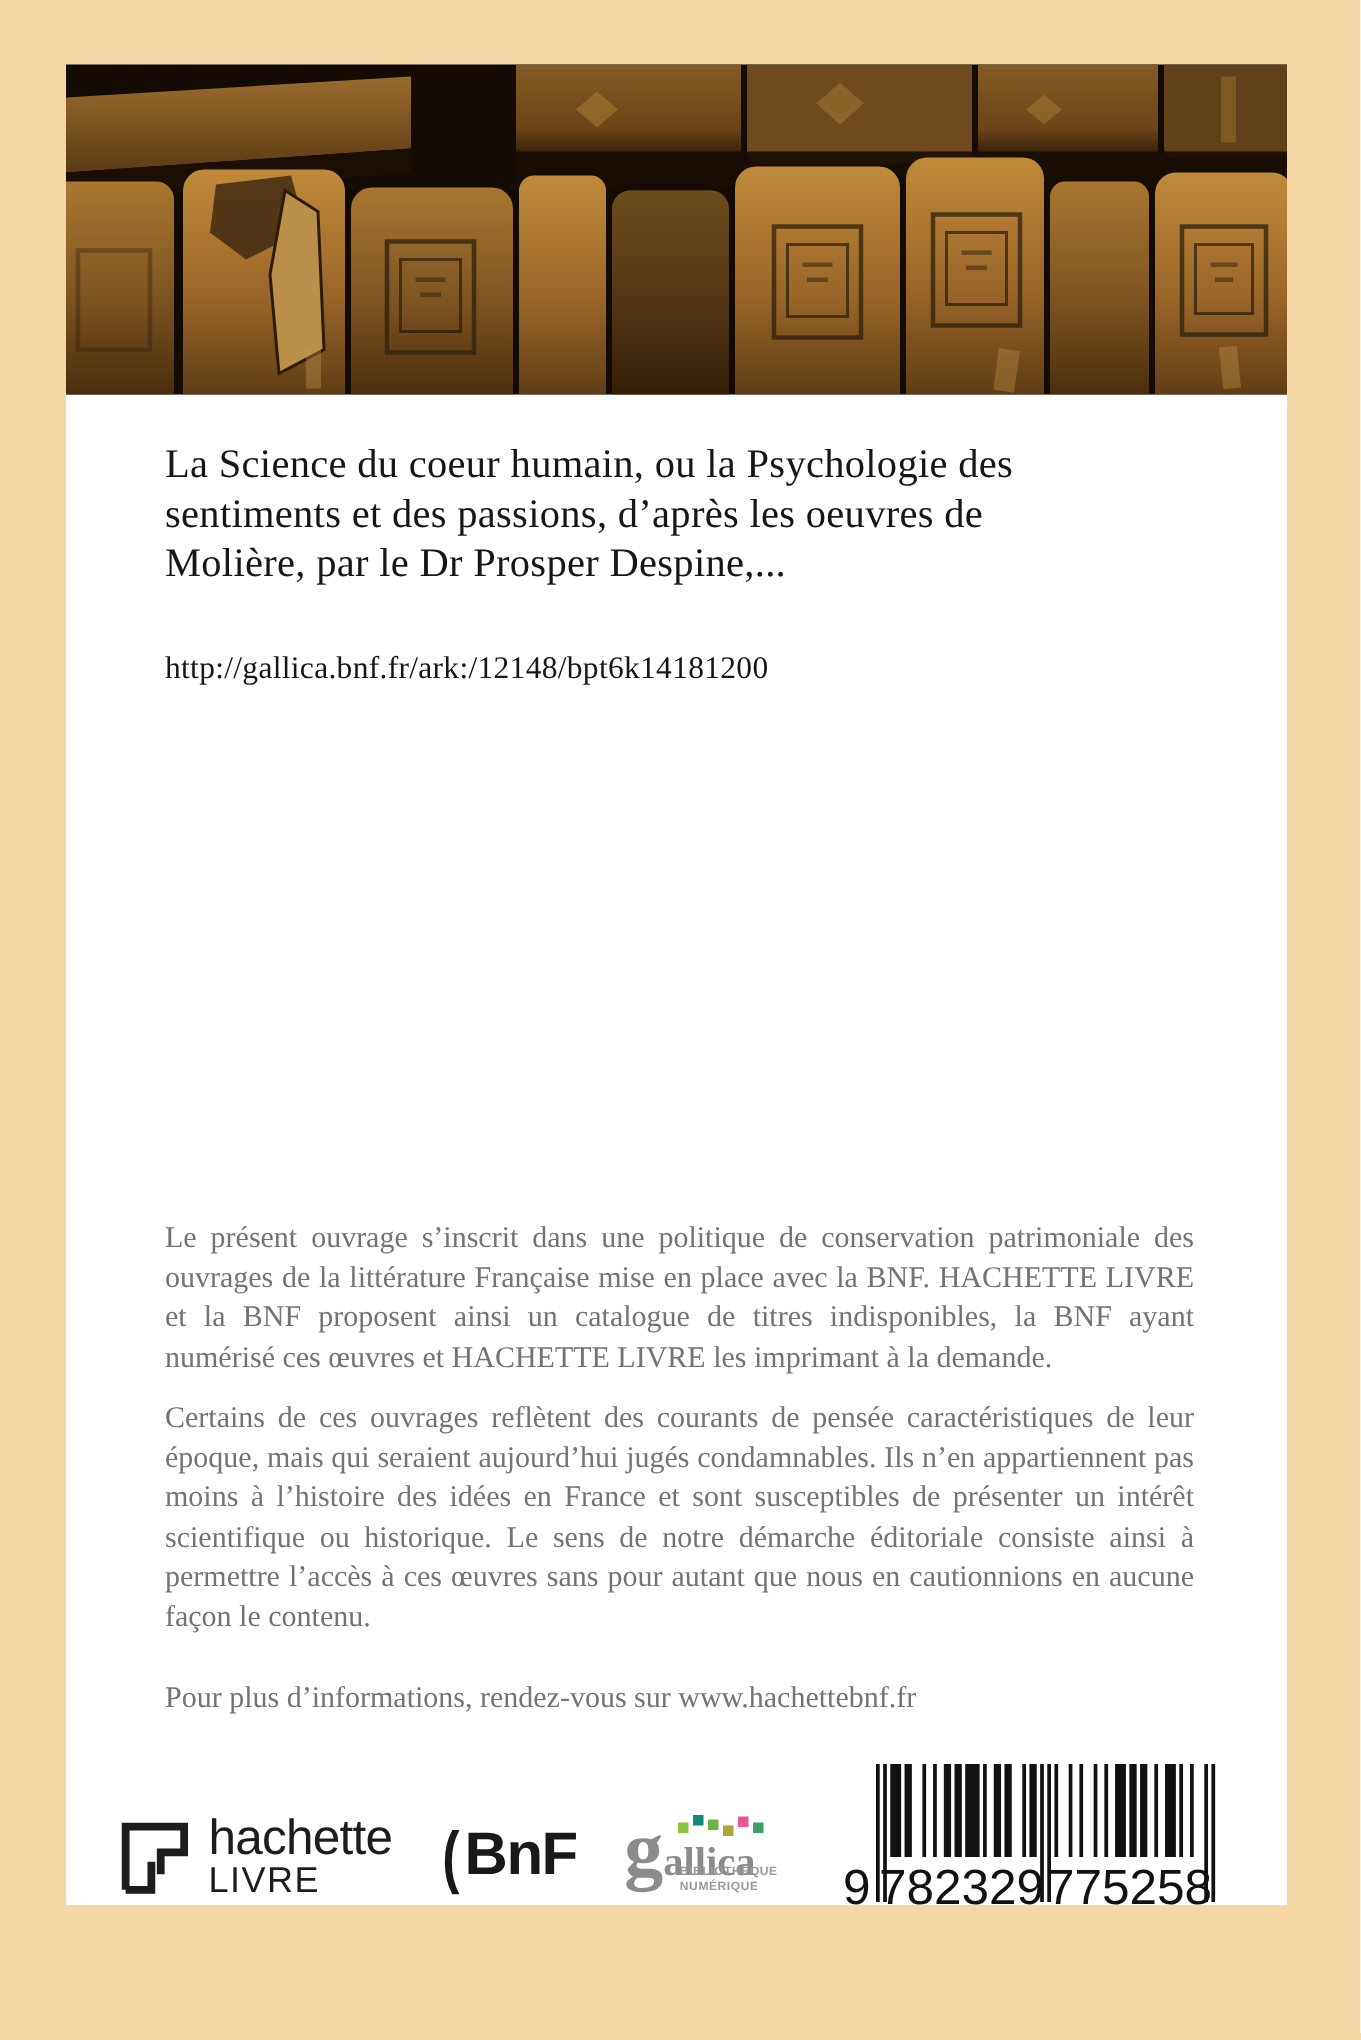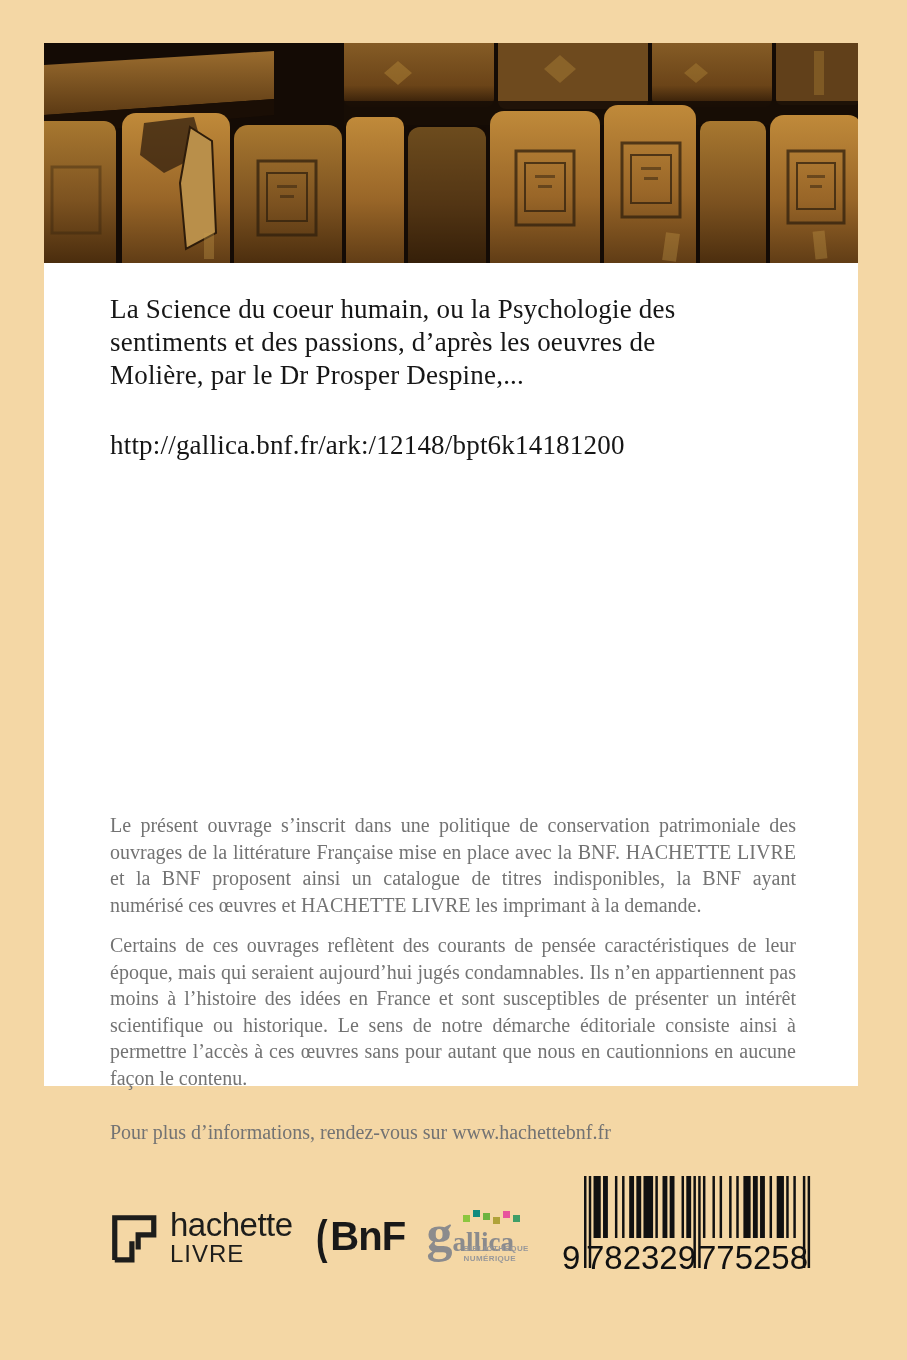--- a/index.html
+++ b/index.html
@@ -9,21 +9,21 @@
     position:relative;
     overflow:hidden;
   }
   .page{
     position:absolute;inset:0;
     background:#f4d7a5;
   }
   .card{
     position:absolute;
     left:44px;top:43px;
-    width:814px;height:1043px;
+    width:814px;height:1227px;
     background:#ffffff;
   }
   .cover-photo{
     width:814px;height:220px;
     overflow:hidden;
     background:#140b05;
   }
   .cover-photo svg{display:block;}
   .content{
     padding:30px 62px 0 66px;
@@ -32,21 +32,21 @@
     margin:0;
     font-size:27px;
     line-height:33px;
     font-weight:400;
     color:#161616;
     white-space:pre-line;
     letter-spacing:0.2px;
   }
   .source-url{
     margin-top:38px;
-    font-size:27px;
+    font-size:21px;
     line-height:30px;
     color:#161616;
     letter-spacing:0.2px;
   }
   .spacer{height:352px;}
   .body-par{
     margin:0 0 14px 0;
     font-size:20px;
     line-height:26.5px;
     color:#737373;
@@ -54,21 +54,21 @@
   }
   .body-par.last{
     text-align:left;
     margin-top:28px;
   }
   
   .logos{
     display:flex;
     align-items:center;
     justify-content:space-between;
-    padding:0 46px 0 64px;
+    padding:0 46px 0 33px;
     margin-top:20px;
     height:108px;
   }
   .logo-block{margin-top:34px;}
   .hachette{
     display:flex;align-items:center;gap:10px;
     color:#1d1d1b;
   }
   .hachette-icon svg{display:block;}
   .hachette-text{

